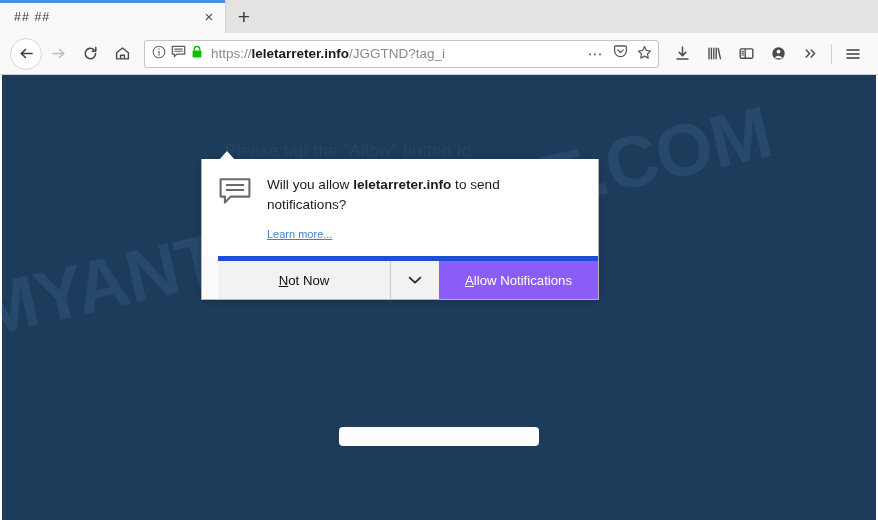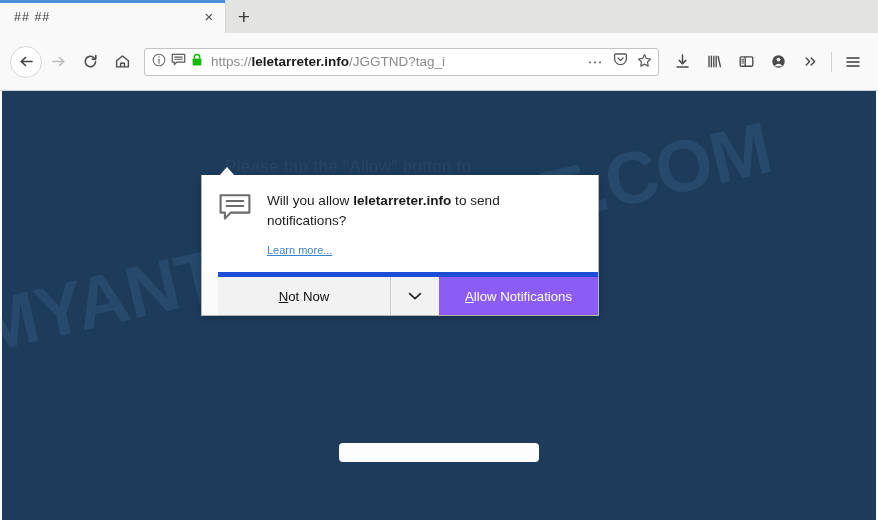--- a/index.html
+++ b/index.html
@@ -84,21 +84,21 @@
   }
   .tabstrip-rest {
     flex: 1;
     height: 33px;
     background: #e3e3e2;
   }
 
   
   .navbar {
     position: relative;
-    height: 58px;
+    height: 42px;
     background: #f9f9fa;
     border-bottom: 1px solid #cfcfcf;
     display: flex;
     align-items: center;
     padding: 17px 10px;
     box-sizing: border-box;
   }
   .navbtn {
     width: 32px;
     height: 32px;

